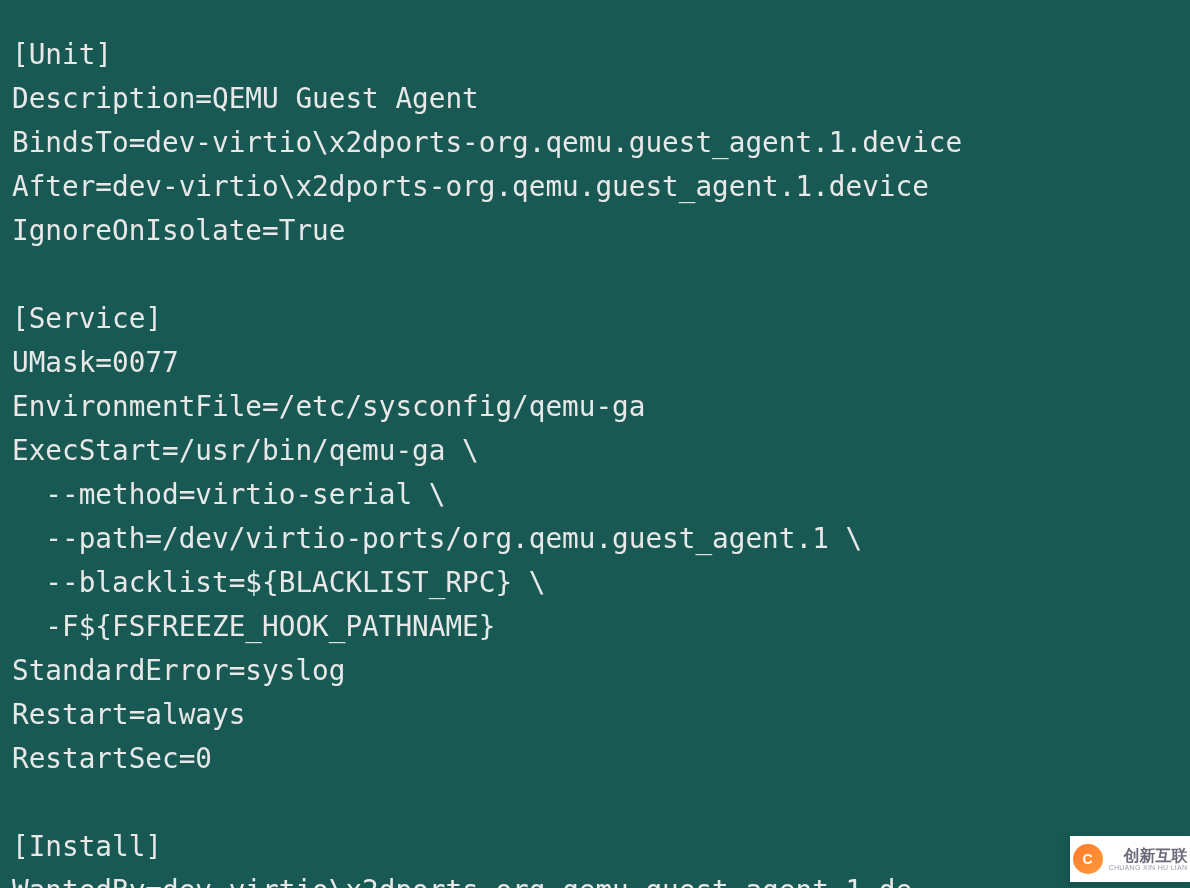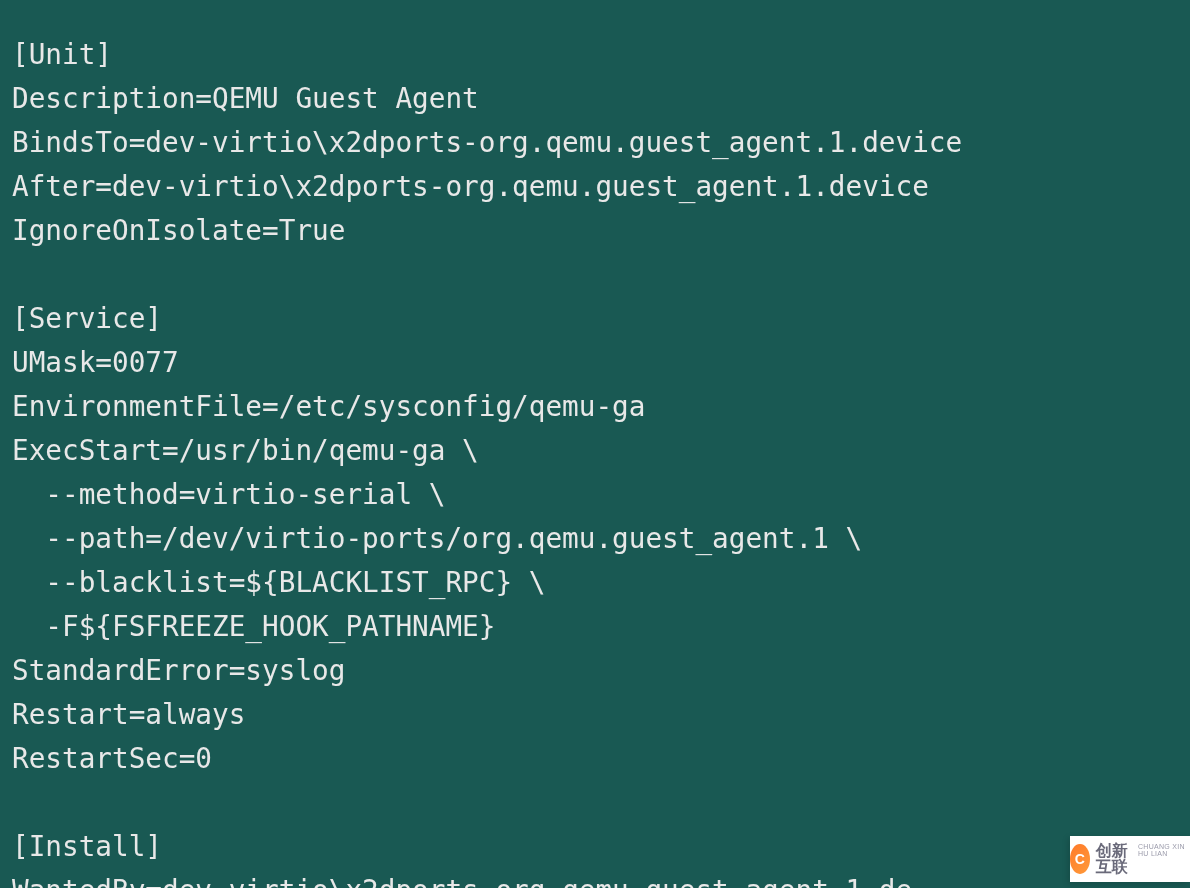--- a/index.html
+++ b/index.html
@@ -43,22 +43,23 @@
     display: flex;
     align-items: center;
     justify-content: center;
     color: #fff;
     font-family: sans-serif;
     font-weight: bold;
     font-size: 14px;
   }
   .watermark .text {
     display: flex;
-    flex-direction: row;
+    flex-direction: column;
     line-height: 1;
+    text-align: right;
   }
   .watermark .zh {
     font-family: "PingFang SC", "Microsoft YaHei", sans-serif;
     font-size: 16px;
     color: #6a6a7a;
     font-weight: 600;
   }
   .watermark .en {
     font-family: sans-serif;
     font-size: 7px;

